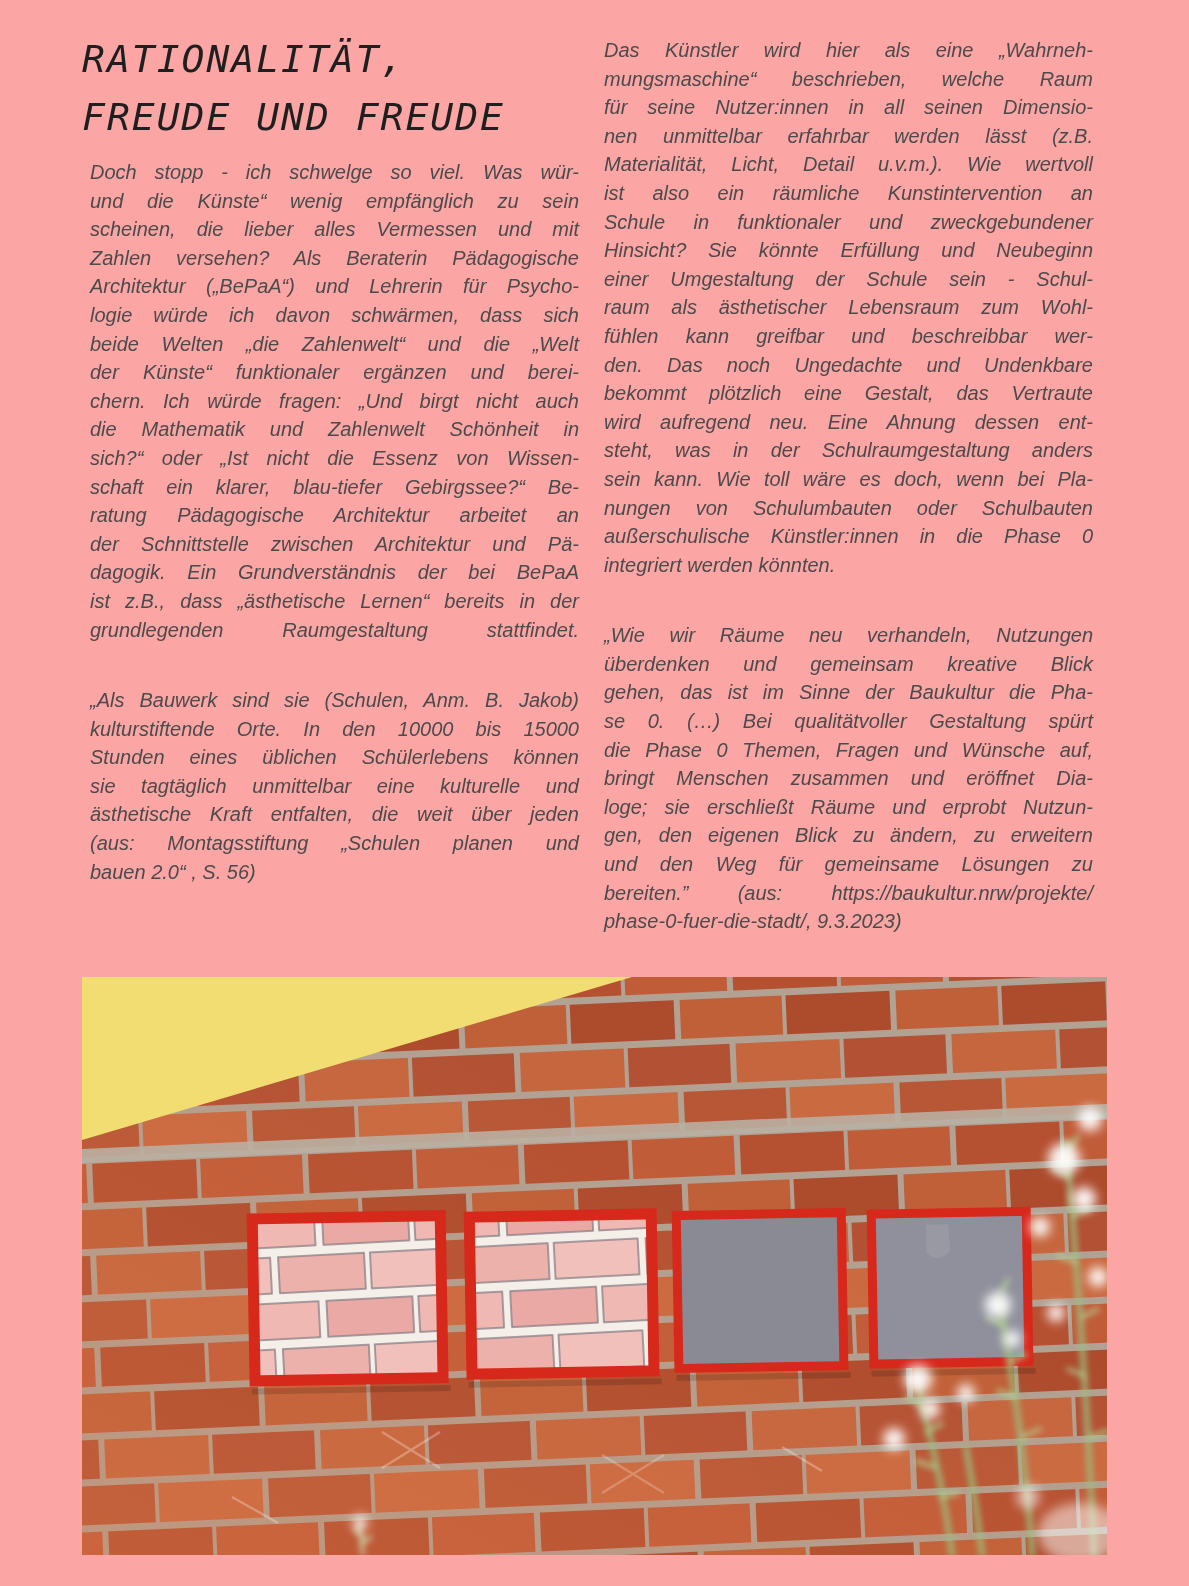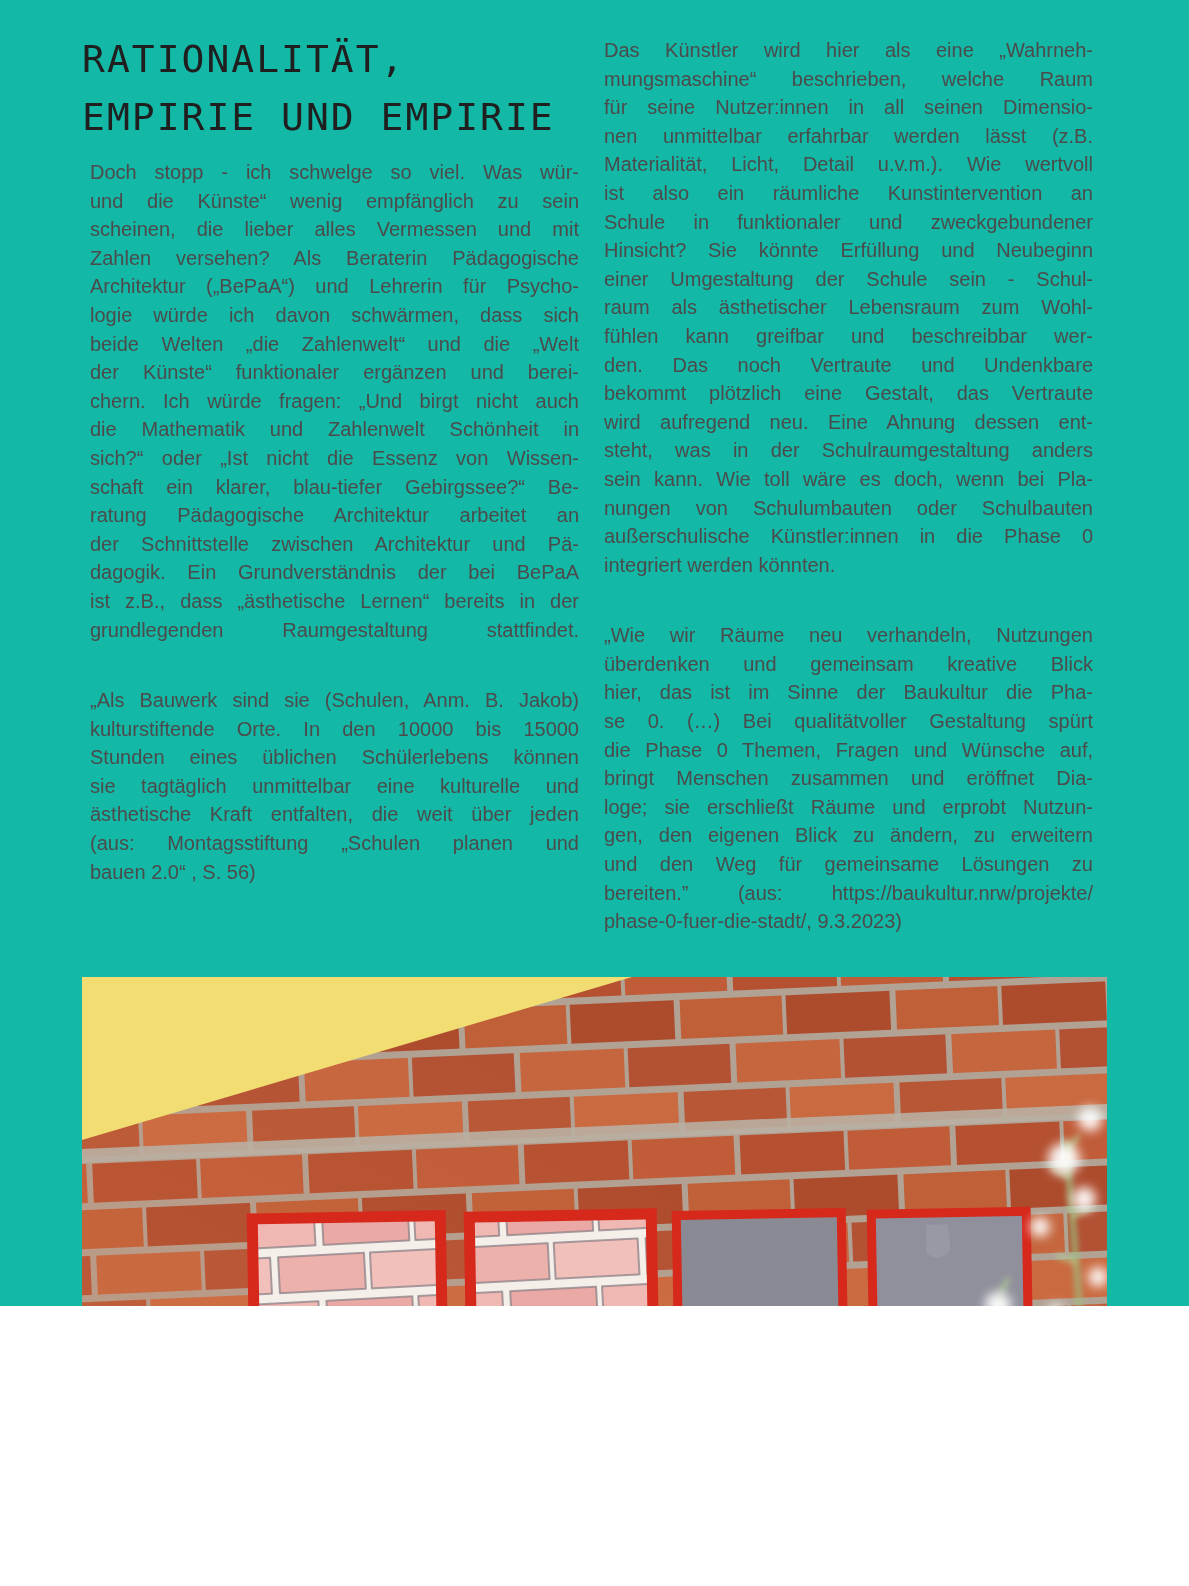--- a/index.html
+++ b/index.html
@@ -1,37 +1,37 @@
 <!DOCTYPE html>
 <html><head>
 <meta charset="utf-8">
 <style>
   html,body{margin:0;padding:0;background:#ffffff;}
-  .page{position:relative;width:1189px;height:1306px;background:#14b8a6;overflow:hidden;
-        font-family:"Liberation Sans",sans-serif;}
+  .page{position:relative;width:1189px;height:1586px;background:#fca5a5;overflow:hidden;
+        font-family:"Liberation Sans",sans-serif;font-style:italic;}
   .heading{position:absolute;left:82px;top:30px;
         font-family:"DejaVu Sans Mono",monospace;font-size:38px;line-height:58px;
         letter-spacing:2px;color:#1f1f1f;white-space:nowrap;}
   .heading .line{text-align:left;text-align-last:left;}
   .col{position:absolute;width:489px;color:#4b4b4b;font-size:20px;line-height:28.6px;}
   .col-left{left:90px;top:158px;}
   .col-right{left:604px;top:36px;}
   .para + .para{margin-top:42px;}
   .para .line{text-align:justify;text-align-last:justify;}
   .para[data-jl="false"] .line:last-child{text-align-last:left;}
   .photo{position:absolute;left:82px;top:977px;width:1025px;height:578px;display:block;}
 </style>
 </head>
 <body>
 
 <div class="page">
 
   <div class="heading">
       <div class="line">RATIONALITÄT,</div>
-      <div class="line">EMPIRIE UND EMPIRIE</div>
+      <div class="line">FREUDE UND FREUDE</div>
     </div>
 
   <div class="col col-left">
     <div class="para" data-jl="true">
         <div class="line">Doch stopp - ich schwelge so viel. Was wür-</div>
         <div class="line">und die Künste“ wenig empfänglich zu sein</div>
         <div class="line">scheinen, die lieber alles Vermessen und mit</div>
         <div class="line">Zahlen versehen? Als Beraterin Pädagogische</div>
         <div class="line">Architektur („BePaA“) und Lehrerin für Psycho-</div>
         <div class="line">logie würde ich davon schwärmen, dass sich</div>
@@ -64,33 +64,33 @@
         <div class="line">mungsmaschine“ beschrieben, welche Raum</div>
         <div class="line">für seine Nutzer:innen in all seinen Dimensio-</div>
         <div class="line">nen unmittelbar erfahrbar werden lässt (z.B.</div>
         <div class="line">Materialität, Licht, Detail u.v.m.). Wie wertvoll</div>
         <div class="line">ist also ein räumliche Kunstintervention an</div>
         <div class="line">Schule in funktionaler und zweckgebundener</div>
         <div class="line">Hinsicht? Sie könnte Erfüllung und Neubeginn</div>
         <div class="line">einer Umgestaltung der Schule sein - Schul-</div>
         <div class="line">raum als ästhetischer Lebensraum zum Wohl-</div>
         <div class="line">fühlen kann greifbar und beschreibbar wer-</div>
-        <div class="line">den. Das noch Vertraute und Undenkbare</div>
+        <div class="line">den. Das noch Ungedachte und Undenkbare</div>
         <div class="line">bekommt plötzlich eine Gestalt, das Vertraute</div>
         <div class="line">wird aufregend neu. Eine Ahnung dessen ent-</div>
         <div class="line">steht, was in der Schulraumgestaltung anders</div>
         <div class="line">sein kann. Wie toll wäre es doch, wenn bei Pla-</div>
         <div class="line">nungen von Schulumbauten oder Schulbauten</div>
         <div class="line">außerschulische Künstler:innen in die Phase 0</div>
         <div class="line">integriert werden könnten.</div>
       </div>
     <div class="para" data-jl="false">
         <div class="line">„Wie wir Räume neu verhandeln, Nutzungen</div>
         <div class="line">überdenken und gemeinsam kreative Blick</div>
-        <div class="line">hier, das ist im Sinne der Baukultur die Pha-</div>
+        <div class="line">gehen, das ist im Sinne der Baukultur die Pha-</div>
         <div class="line">se 0. (…) Bei qualitätvoller Gestaltung spürt</div>
         <div class="line">die Phase 0 Themen, Fragen und Wünsche auf,</div>
         <div class="line">bringt Menschen zusammen und eröffnet Dia-</div>
         <div class="line">loge; sie erschließt Räume und erprobt Nutzun-</div>
         <div class="line">gen, den eigenen Blick zu ändern, zu erweitern</div>
         <div class="line">und den Weg für gemeinsame Lösungen zu</div>
         <div class="line">bereiten.” (aus: https://baukultur.nrw/projekte/</div>
         <div class="line">phase-0-fuer-die-stadt/, 9.3.2023)</div>
       </div>
   </div>

